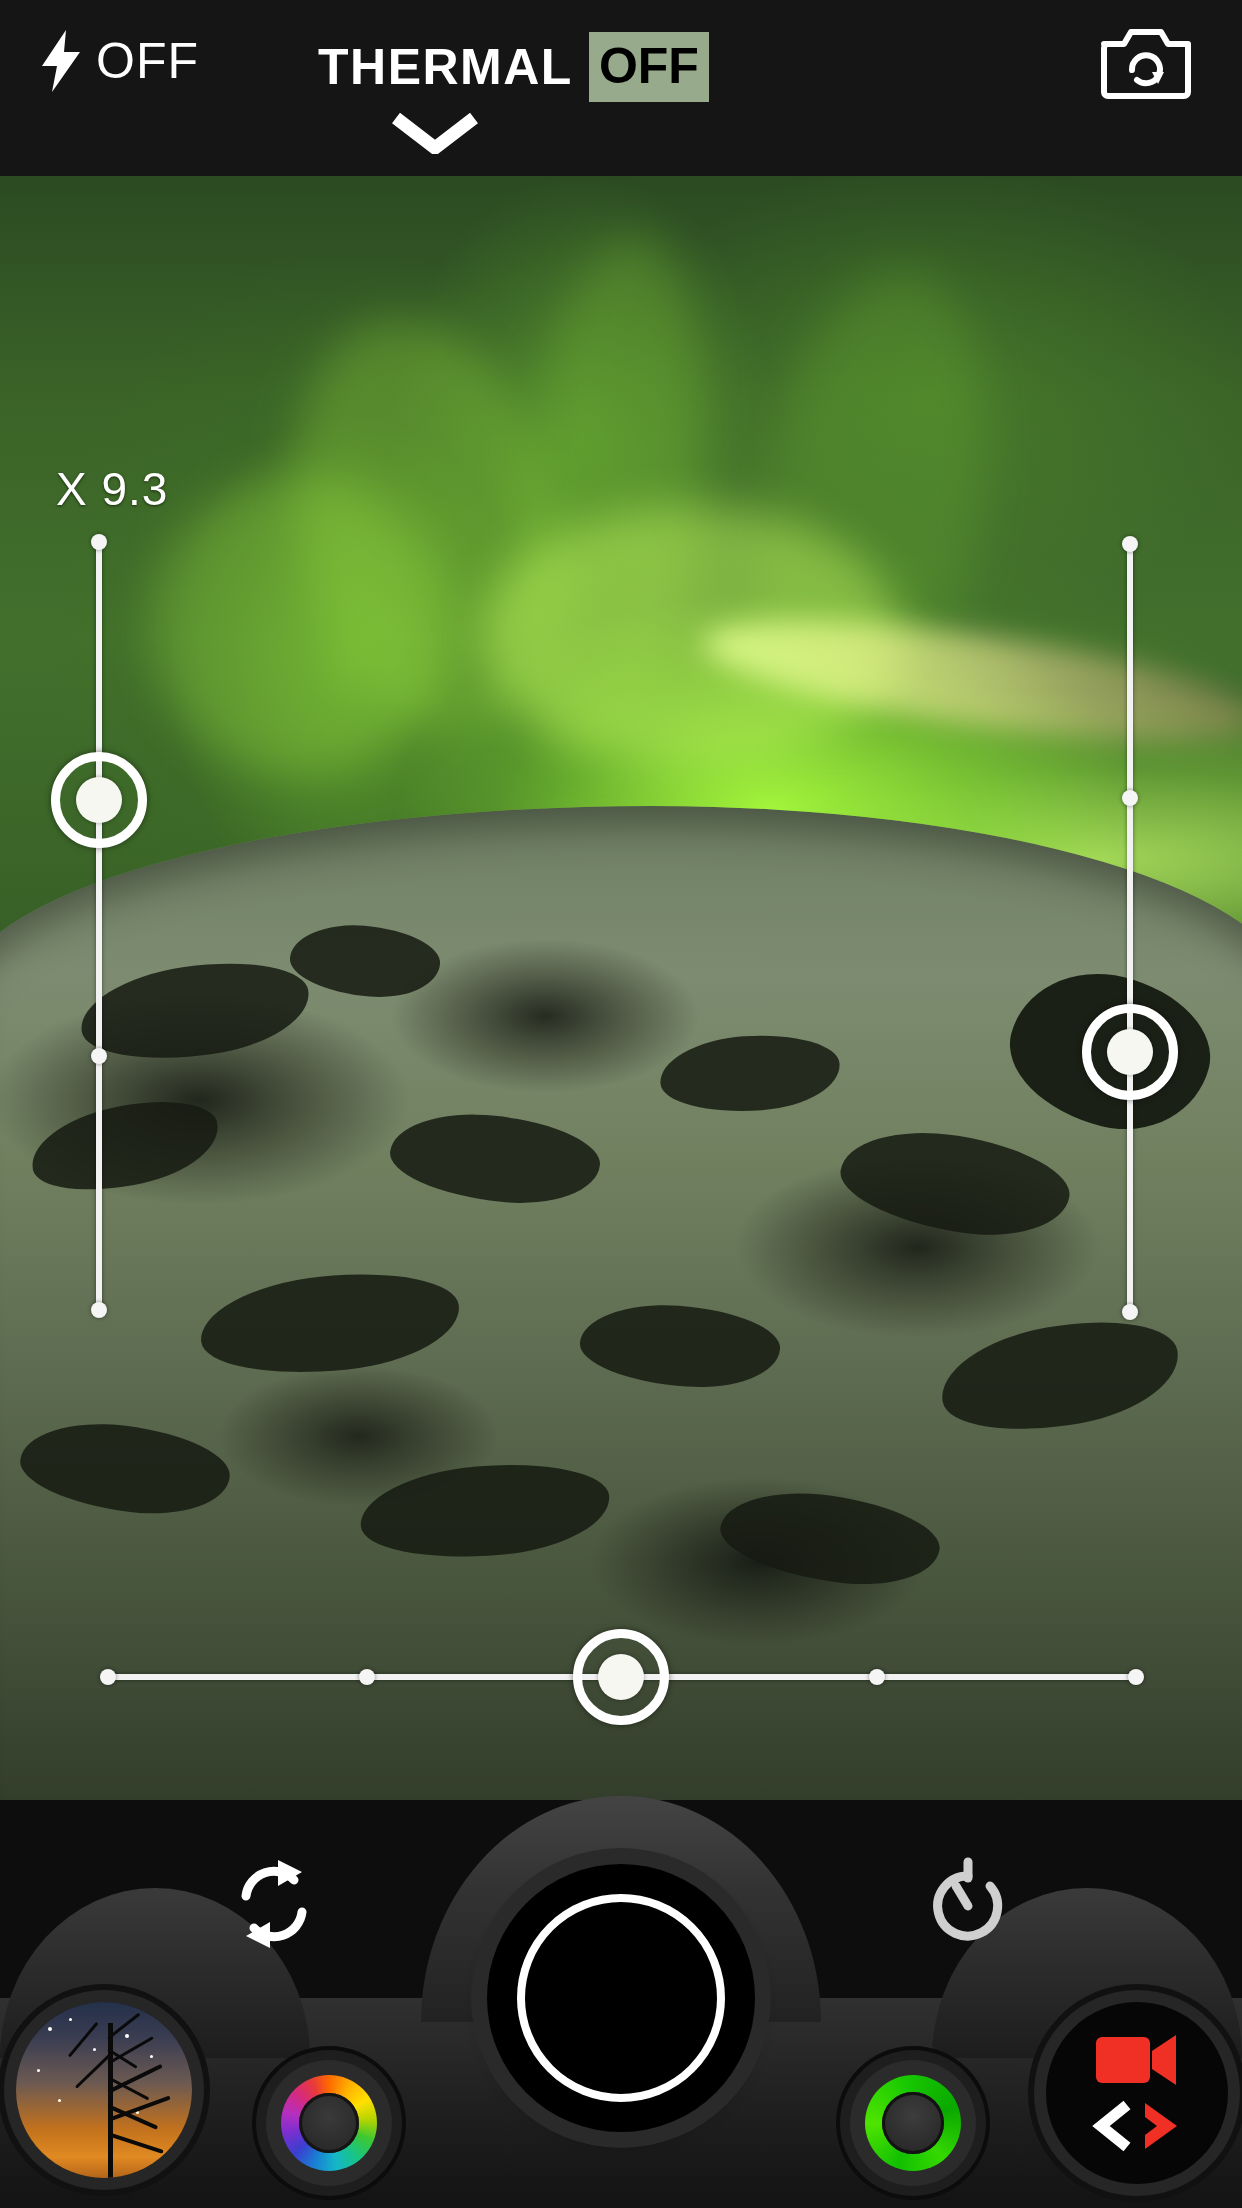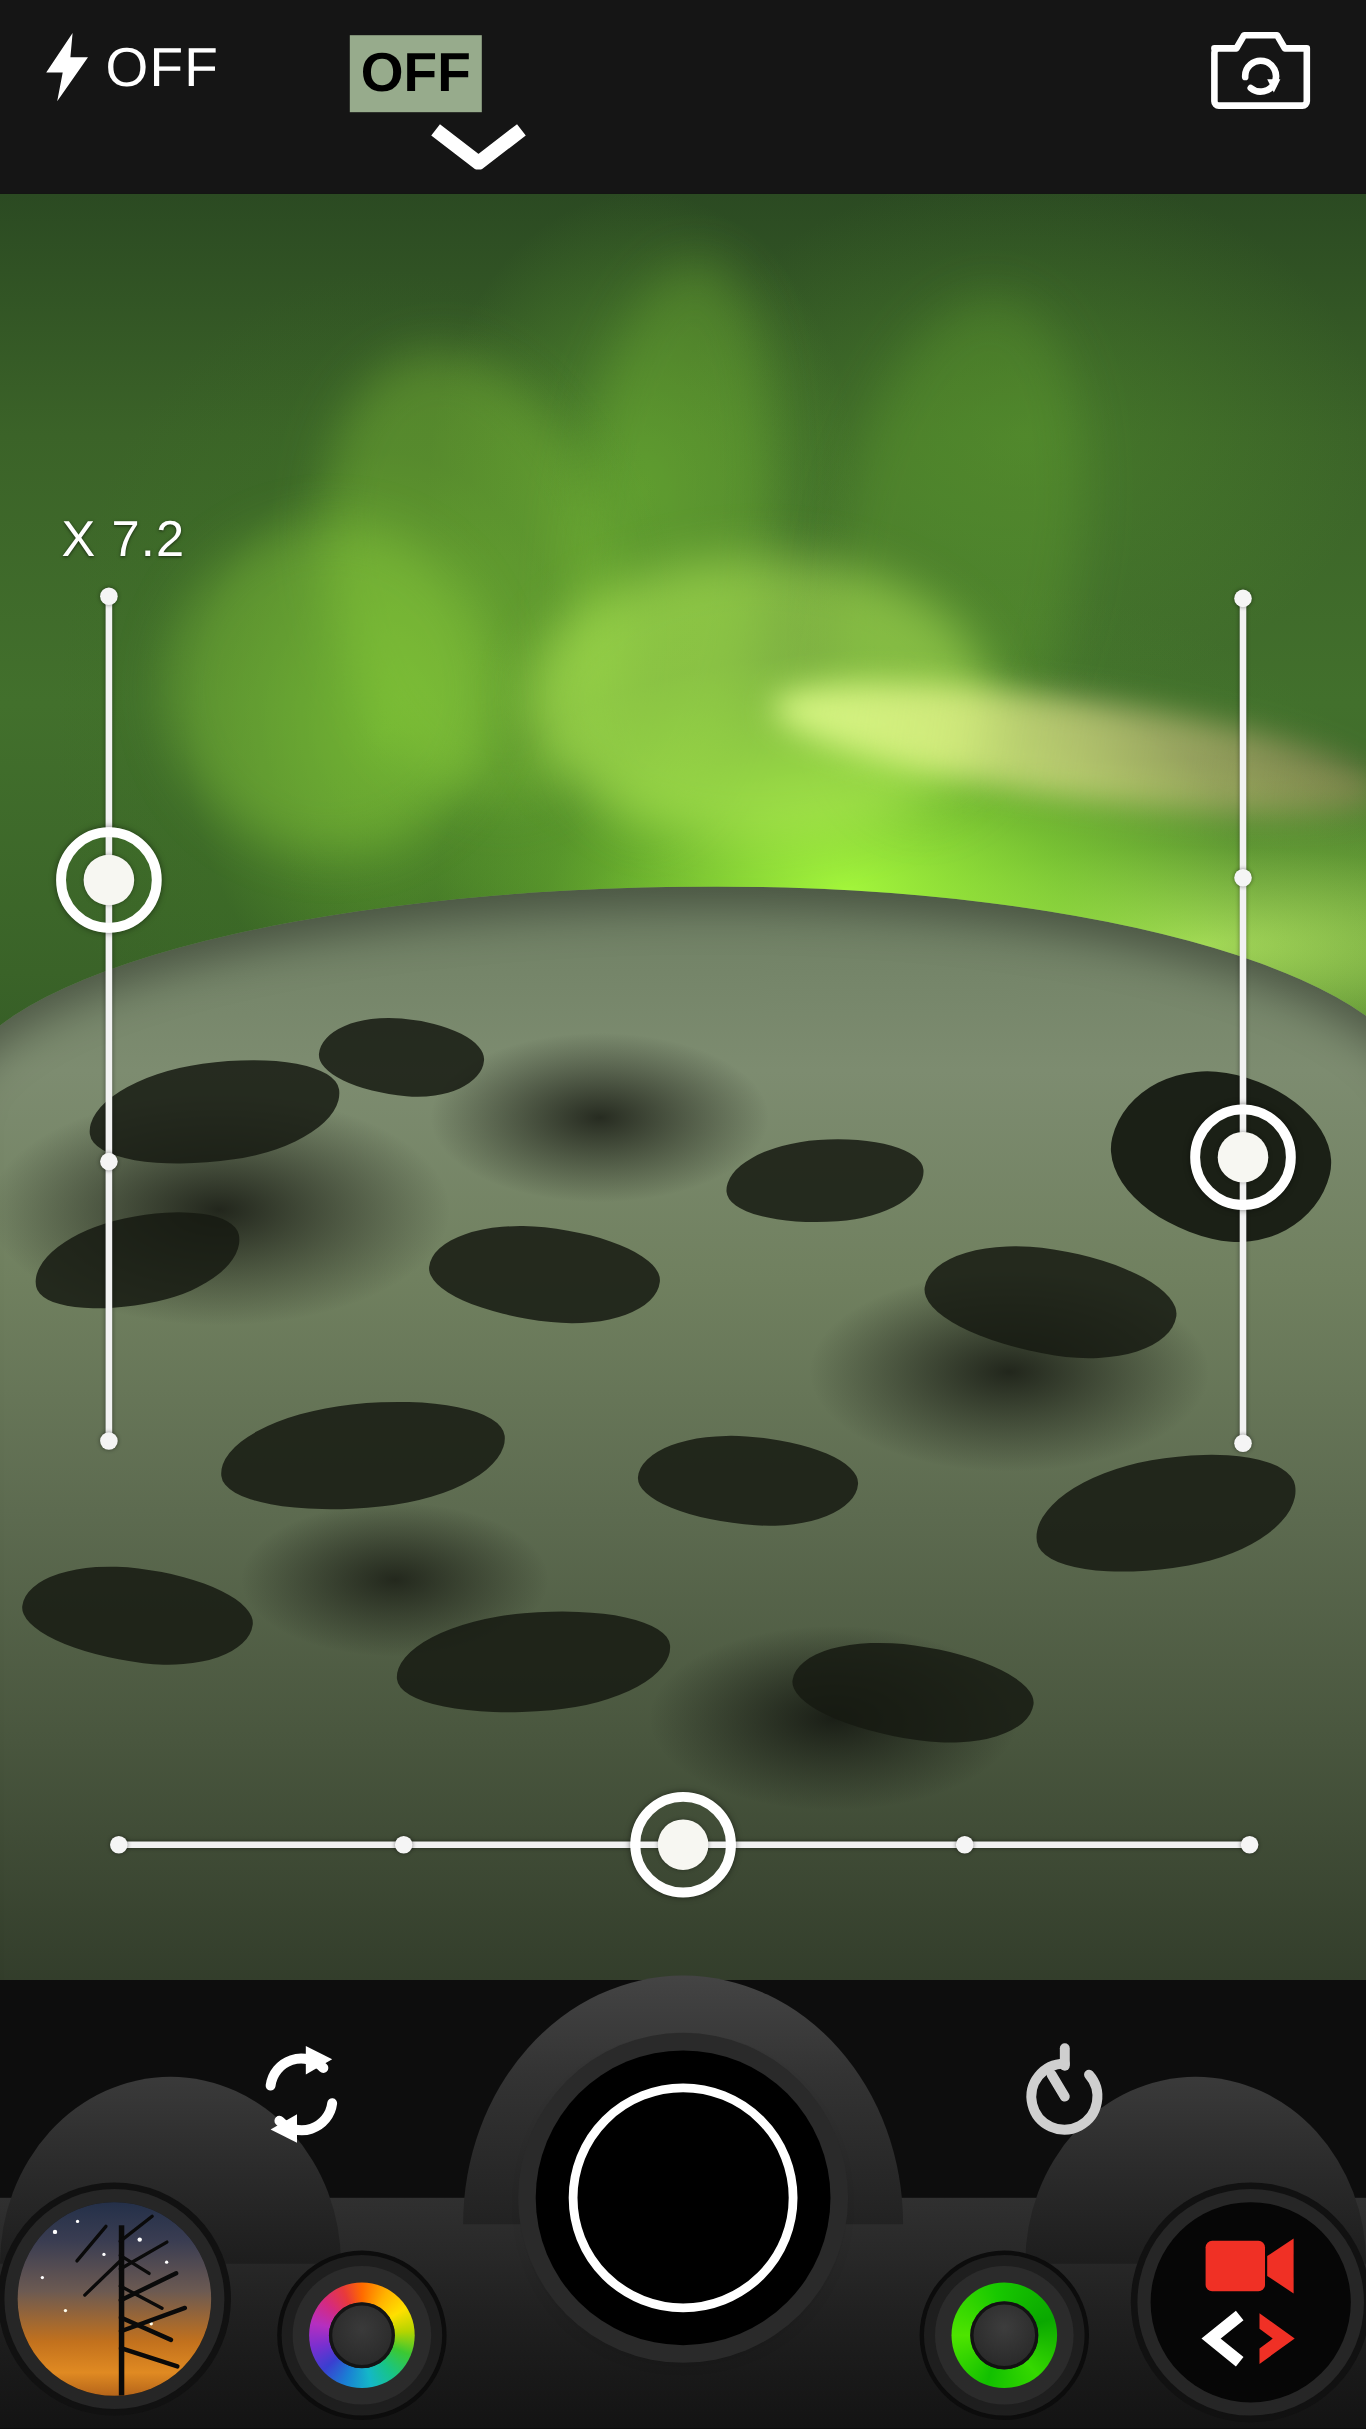--- a/index.html
+++ b/index.html
@@ -277,21 +277,21 @@
       <div class="rock" style="left:980px;top:520px;width:240px;height:100px;transform:rotate(-10deg);"></div>
       <div class="rock" style="left:60px;top:620px;width:210px;height:85px;transform:rotate(7deg);"></div>
       <div class="rock" style="left:400px;top:660px;width:250px;height:90px;transform:rotate(-5deg);"></div>
       <div class="rock" style="left:760px;top:690px;width:220px;height:85px;transform:rotate(8deg);"></div>
       <div class="rock" style="left:1050px;top:170px;width:200px;height:150px;transform:rotate(14deg);opacity:.95;"></div>
     </div>
   </div>
 
   <div class="slider-layer">
 
-    <div class="zoom-label">X 7.2</div>
+    <div class="zoom-label">X 9.3</div>
 
     <div>
       <div class="vtrack" style="left:96px; top:542px; height:770px;"></div>
       <div class="tick" style="left:91px; top:534px;"></div>
       <div class="tick" style="left:91px; top:1048px;"></div>
       <div class="tick" style="left:91px; top:1302px;"></div>
       <div class="knob" style="left:51px; top:752px;"></div>
     </div>
 
     <div>
@@ -315,20 +315,21 @@
   <div class="topbar">
 
     <div class="flash-group">
       <svg class="bolt" viewBox="0 0 42 62">
         <polygon points="26,0 2,36 17,36 12,62 40,22 24,22" fill="#ffffff"></polygon>
       </svg>
       <span class="flash-label">OFF</span>
     </div>
 
     <div class="thermal-group">
+      <span class="thermal-label">THERMAL</span>
       <span class="thermal-state">OFF</span>
     </div>
 
     <svg class="chevron" viewBox="0 0 90 42">
       <polyline points="6,6 45,36 84,6" fill="none" stroke="#ffffff" stroke-width="13" stroke-linecap="butt" stroke-linejoin="miter"></polyline>
     </svg>
 
     <svg class="camswap" viewBox="0 0 96 76">
       <path d="M6,18 h20 l7,-12 h30 l7,12 h20 a0,0 0 0 1 0,0 v48 a4,4 0 0 1 -4,4 h-76 a4,4 0 0 1 -4,-4 v-44 a4,4 0 0 1 4,-4 z" fill="none" stroke="#ffffff" stroke-width="6" stroke-linejoin="round"></path>
       <path d="M34,44 a14,14 0 1 1 5,10" fill="none" stroke="#ffffff" stroke-width="6" stroke-linecap="round"></path>

